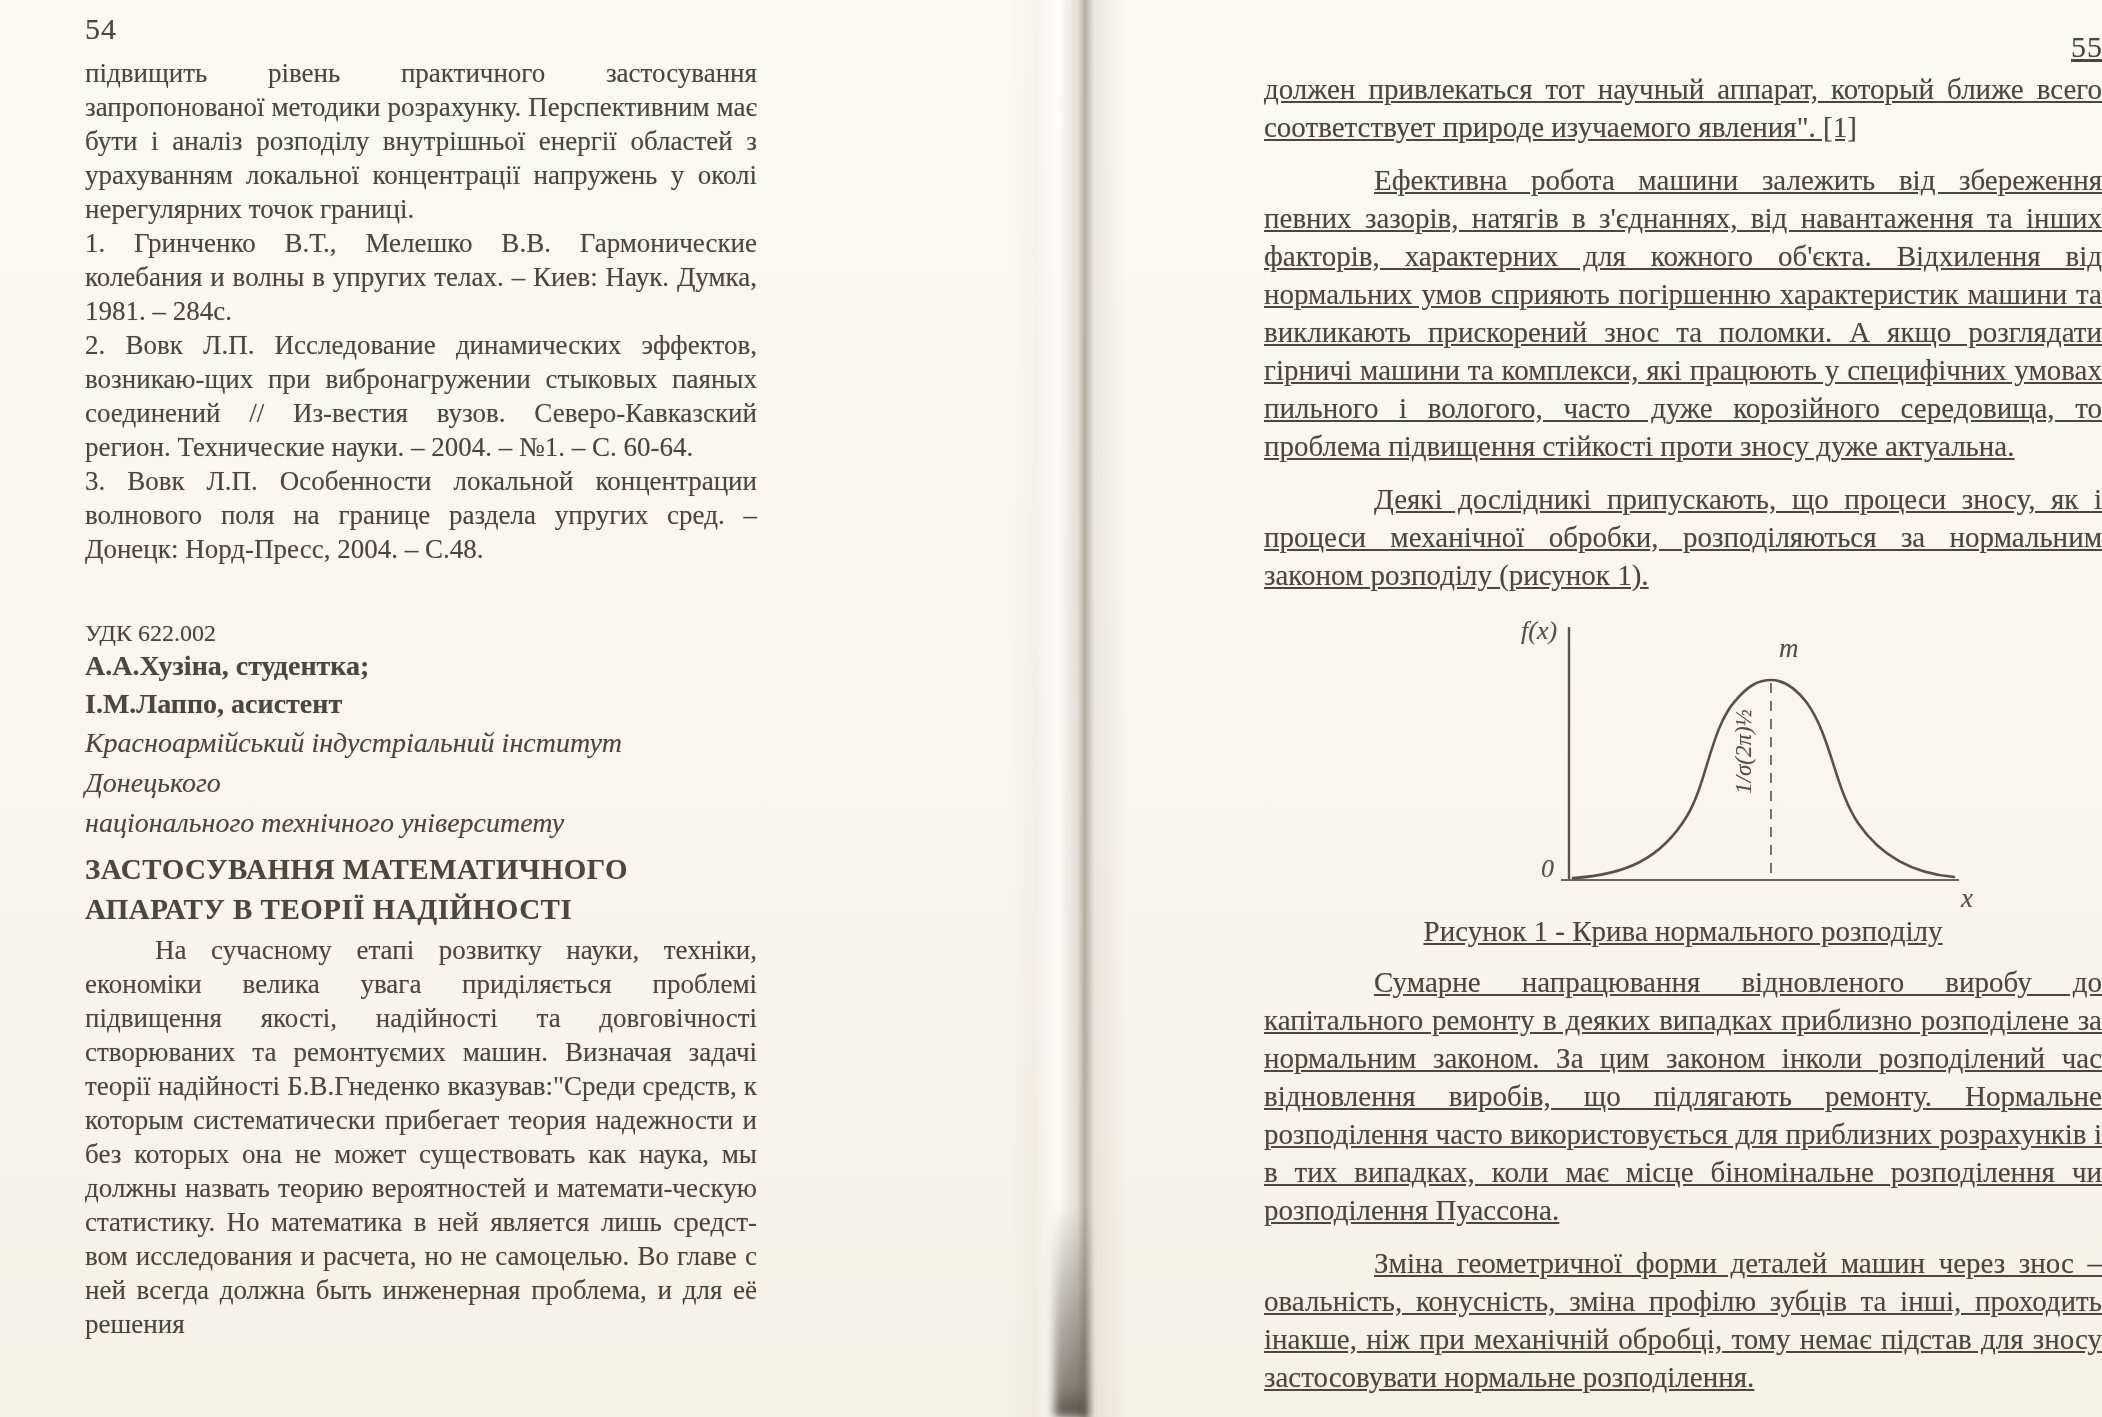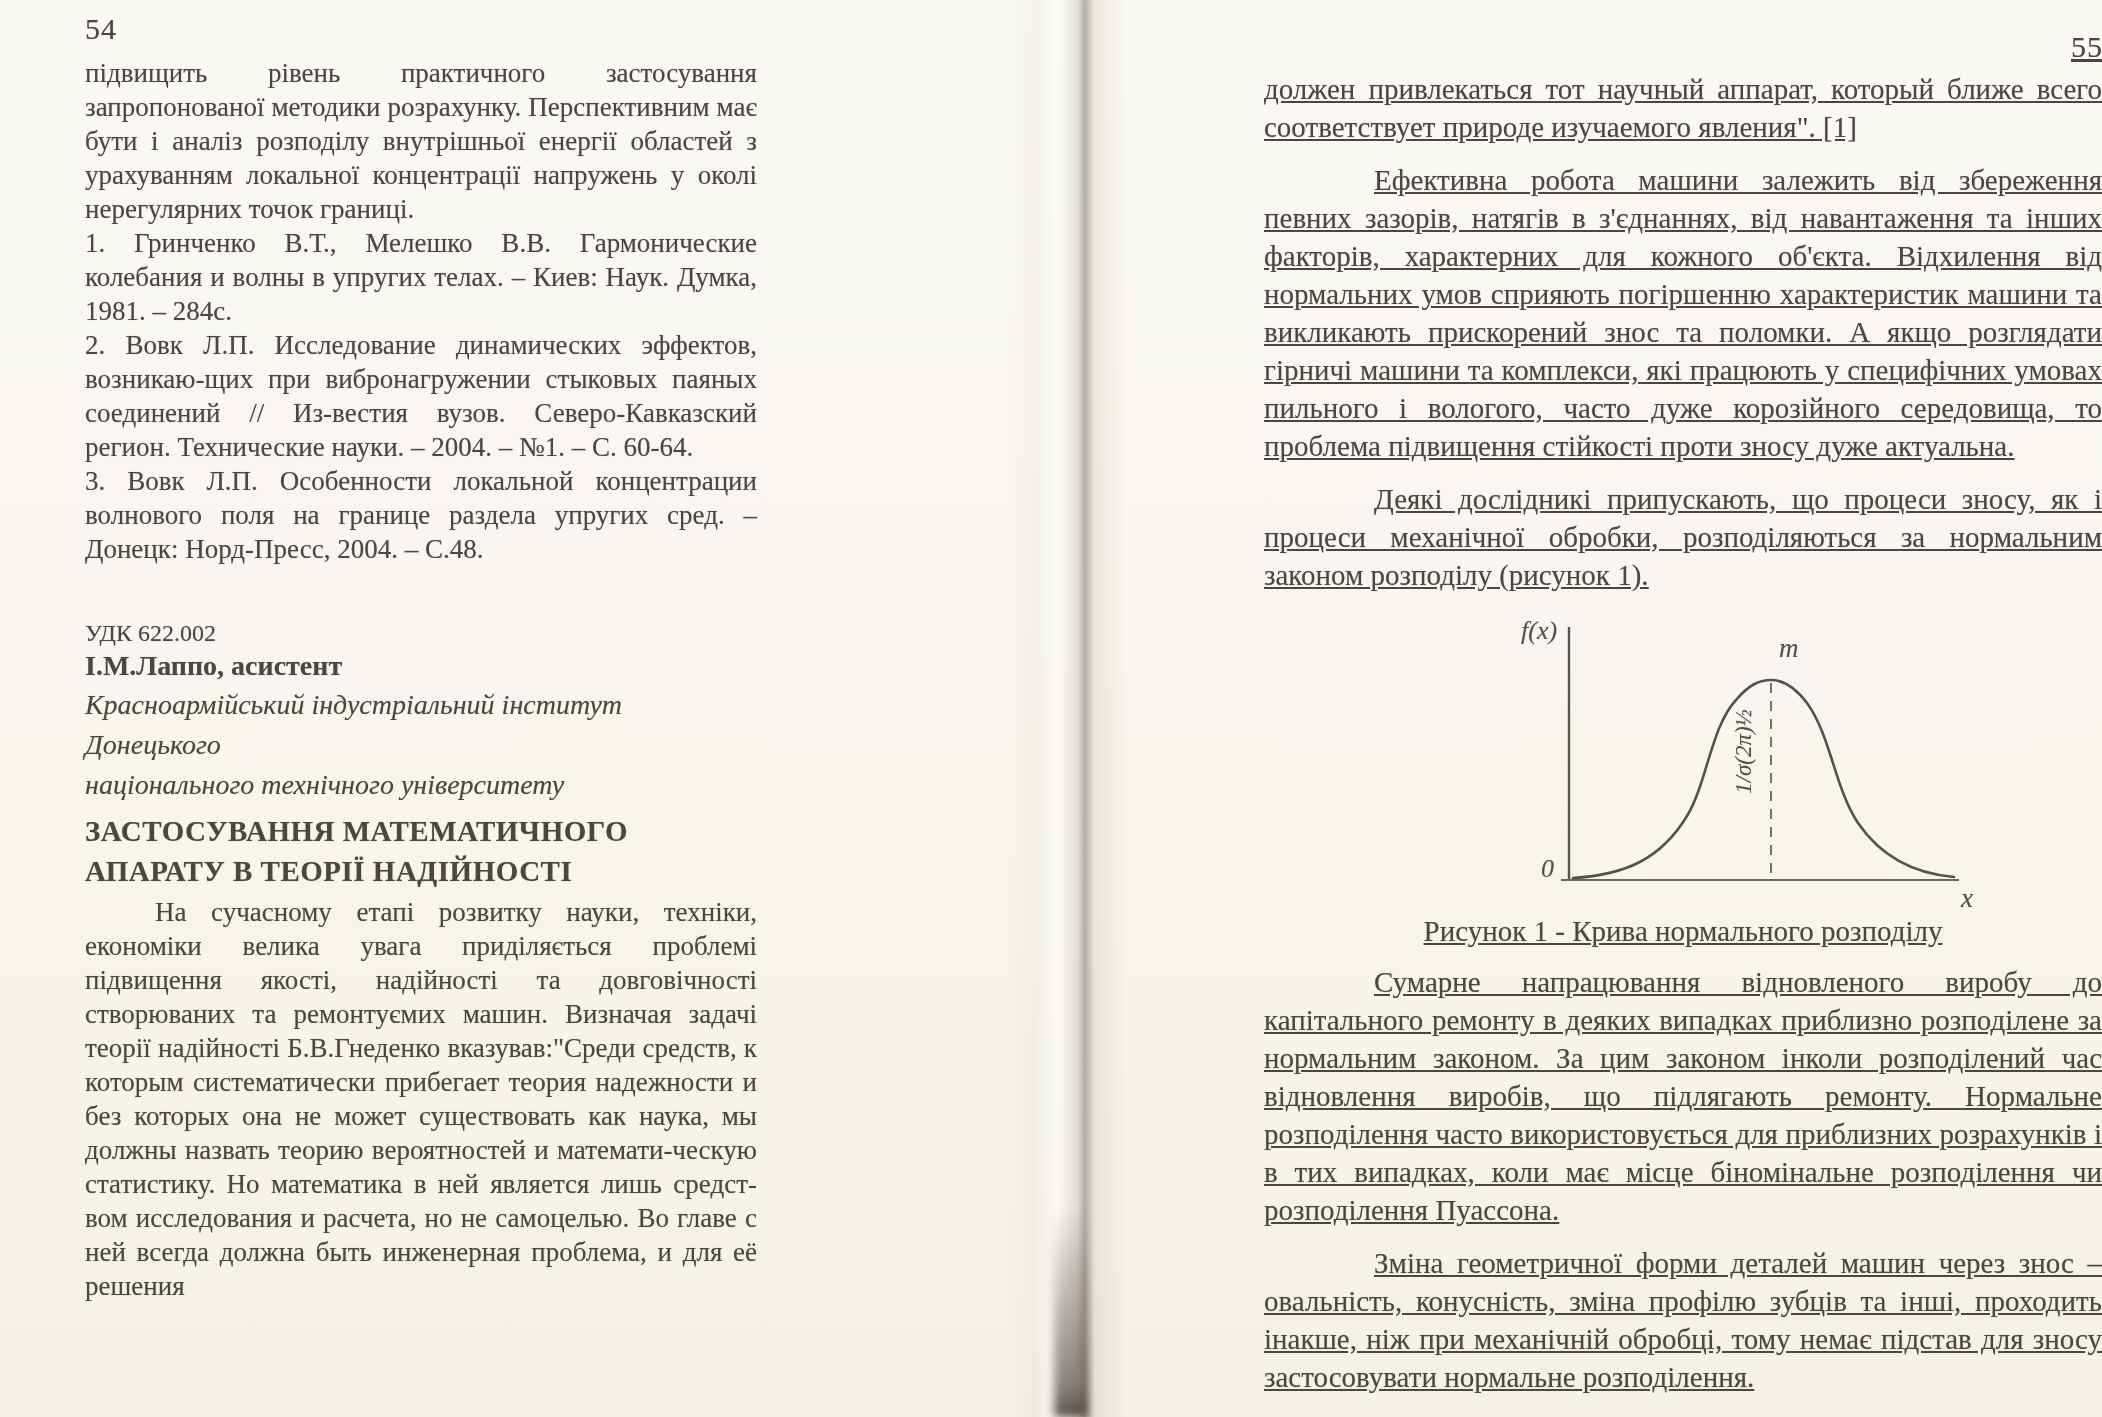--- a/index.html
+++ b/index.html
@@ -72,20 +72,21 @@
   <div class="page page-left txt">
     <div class="pagenum">54</div>
 
     <p class="pl-body intro">підвищить рівень практичного застосування запропонованої методики розрахунку. Перспективним має бути і аналіз розподілу внутрішньої енергії областей з урахуванням локальної концентрації напружень у околі нерегулярних точок границі.</p>
 
     <p class="ref">1. Гринченко В.Т., Мелешко В.В. Гармонические колебания и волны в упругих телах. – Киев: Наук. Думка, 1981. – 284с.</p>
     <p class="ref">2. Вовк Л.П. Исследование динамических эффектов, возникаю-щих при  вибронагружении стыковых паяных соединений // Из-вестия вузов. Северо-Кавказский регион. Технические науки. – 2004. – №1. – С. 60-64.</p>
     <p class="ref">3. Вовк Л.П. Особенности локальной концентрации волнового поля на границе раздела упругих сред. – Донецк: Норд-Пресс, 2004. – С.48.</p>
 
     <p class="udk">УДК 622.002</p>
+    <p class="author">А.А.Хузіна, студентка;</p>
     <p class="author">І.М.Лаппо, асистент</p>
     <p class="affil">Красноармійський індустріальний інститут Донецького</p>
     <p class="affil">національного технічного університету</p>
 
     <h2 class="art-title">ЗАСТОСУВАННЯ МАТЕМАТИЧНОГО АПАРАТУ В ТЕОРІЇ НАДІЙНОСТІ</h2>
 
     <p class="pl-body lead-indent">На сучасному етапі розвитку науки, техніки, економіки велика увага приділяється проблемі підвищення якості, надійності та довговічності створюваних та ремонтуємих машин. Визначая задачі теорії надійності Б.В.Гнеденко вказував:"Среди средств, к которым систематически прибегает теория надежности и без которых она не может существовать как наука, мы должны назвать теорию вероятностей и математи-ческую статистику. Но математика в ней является лишь средст-вом исследования и расчета, но не самоцелью. Во главе с ней всегда должна быть инженерная проблема, и для её решения</p>
   </div>
 
   <div class="page page-right txt">

